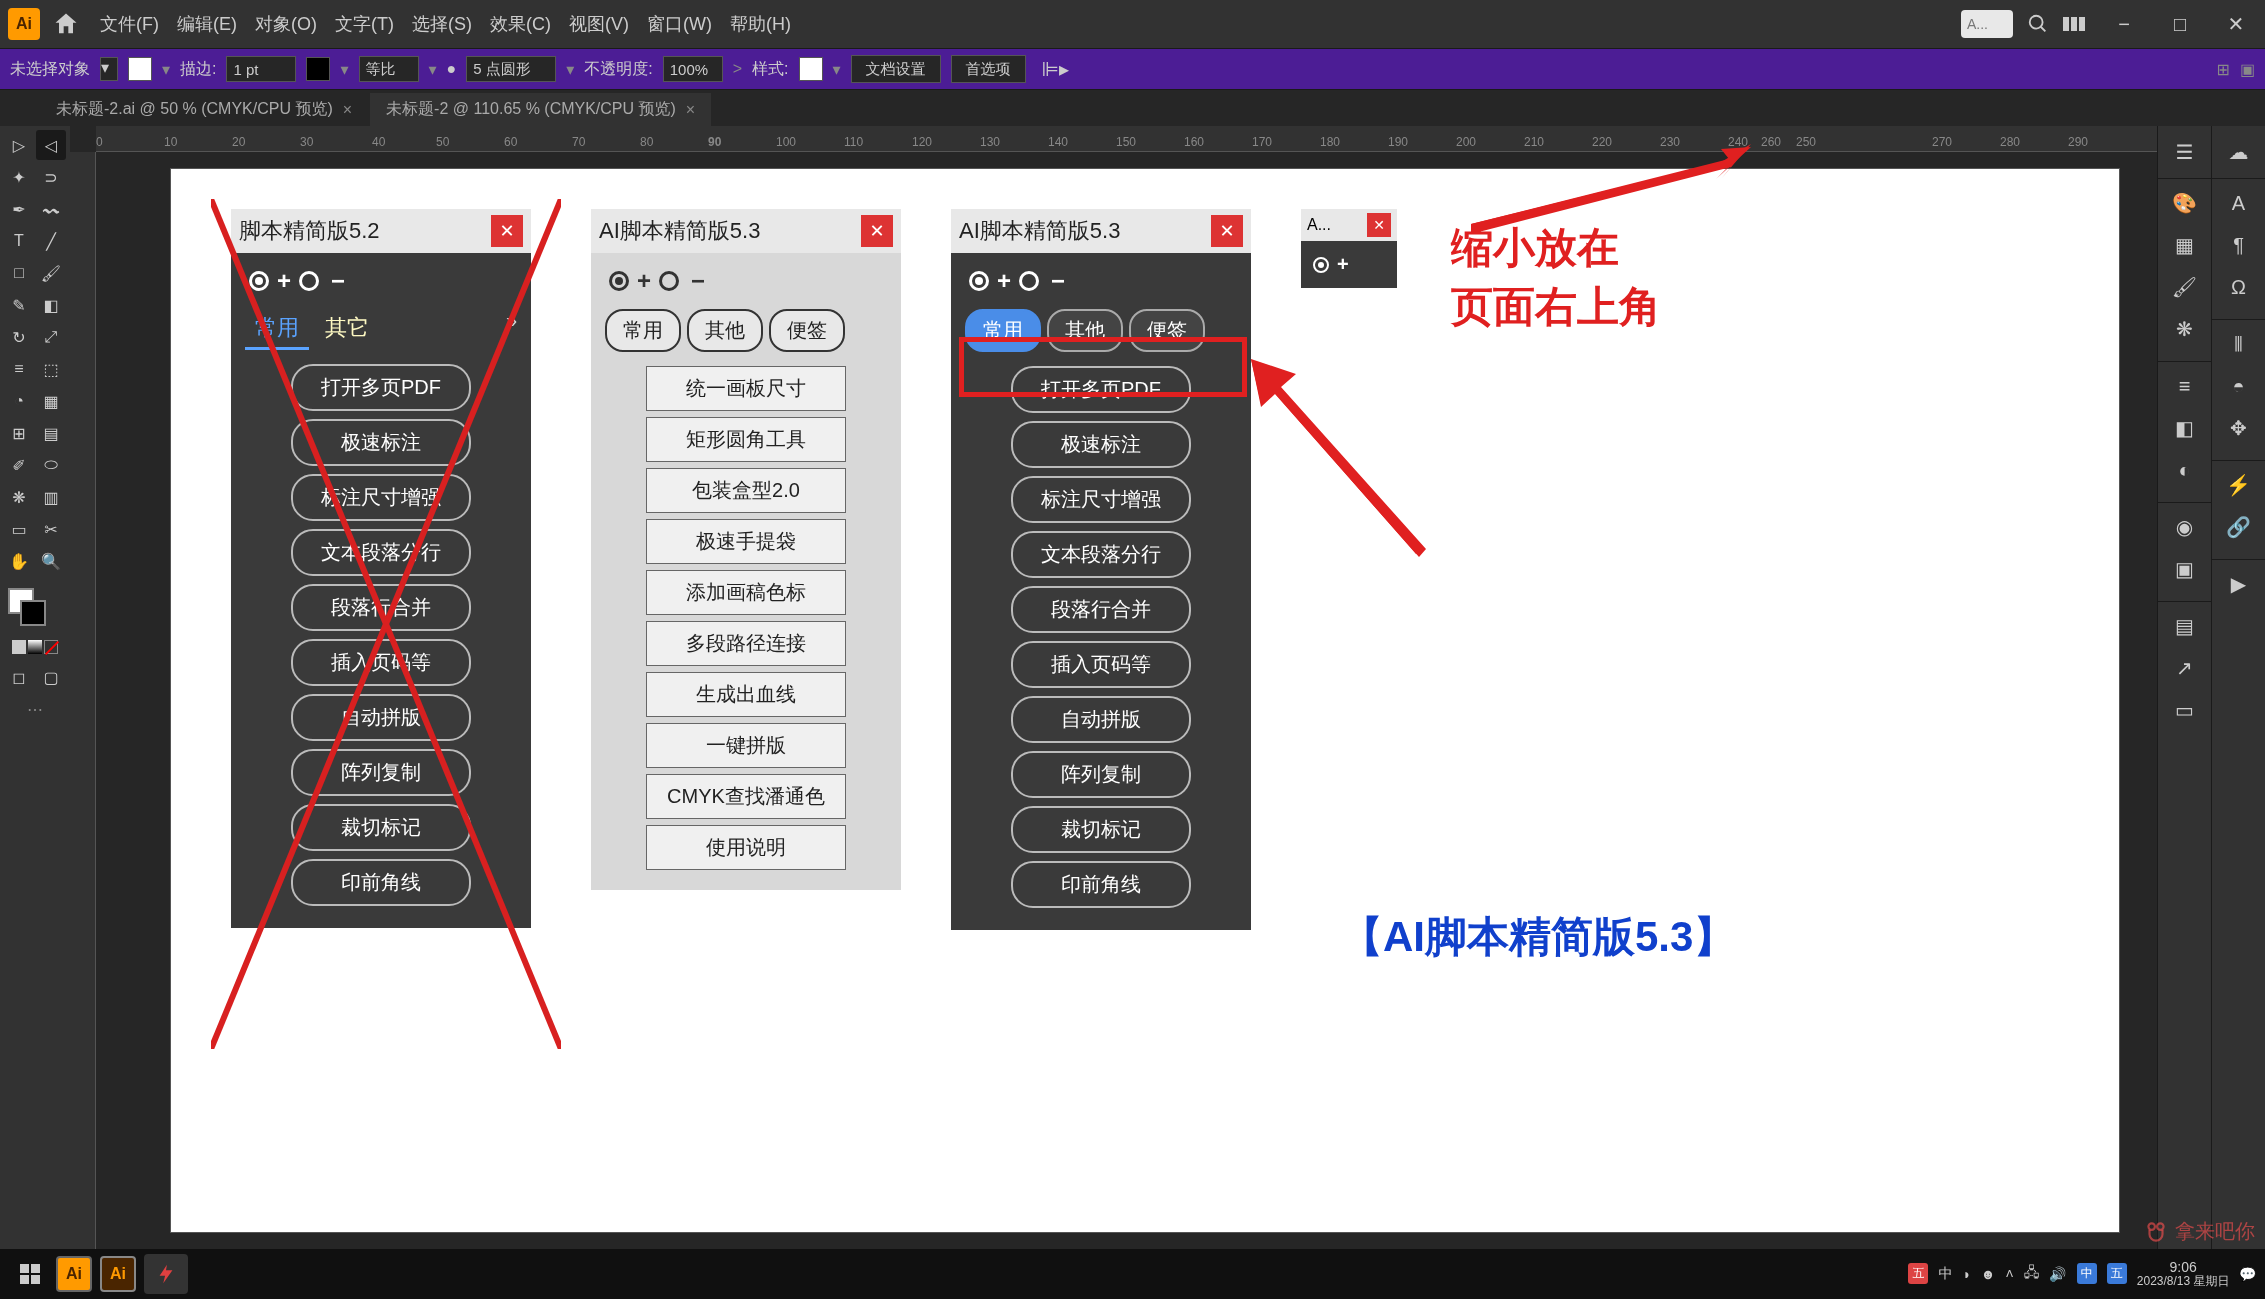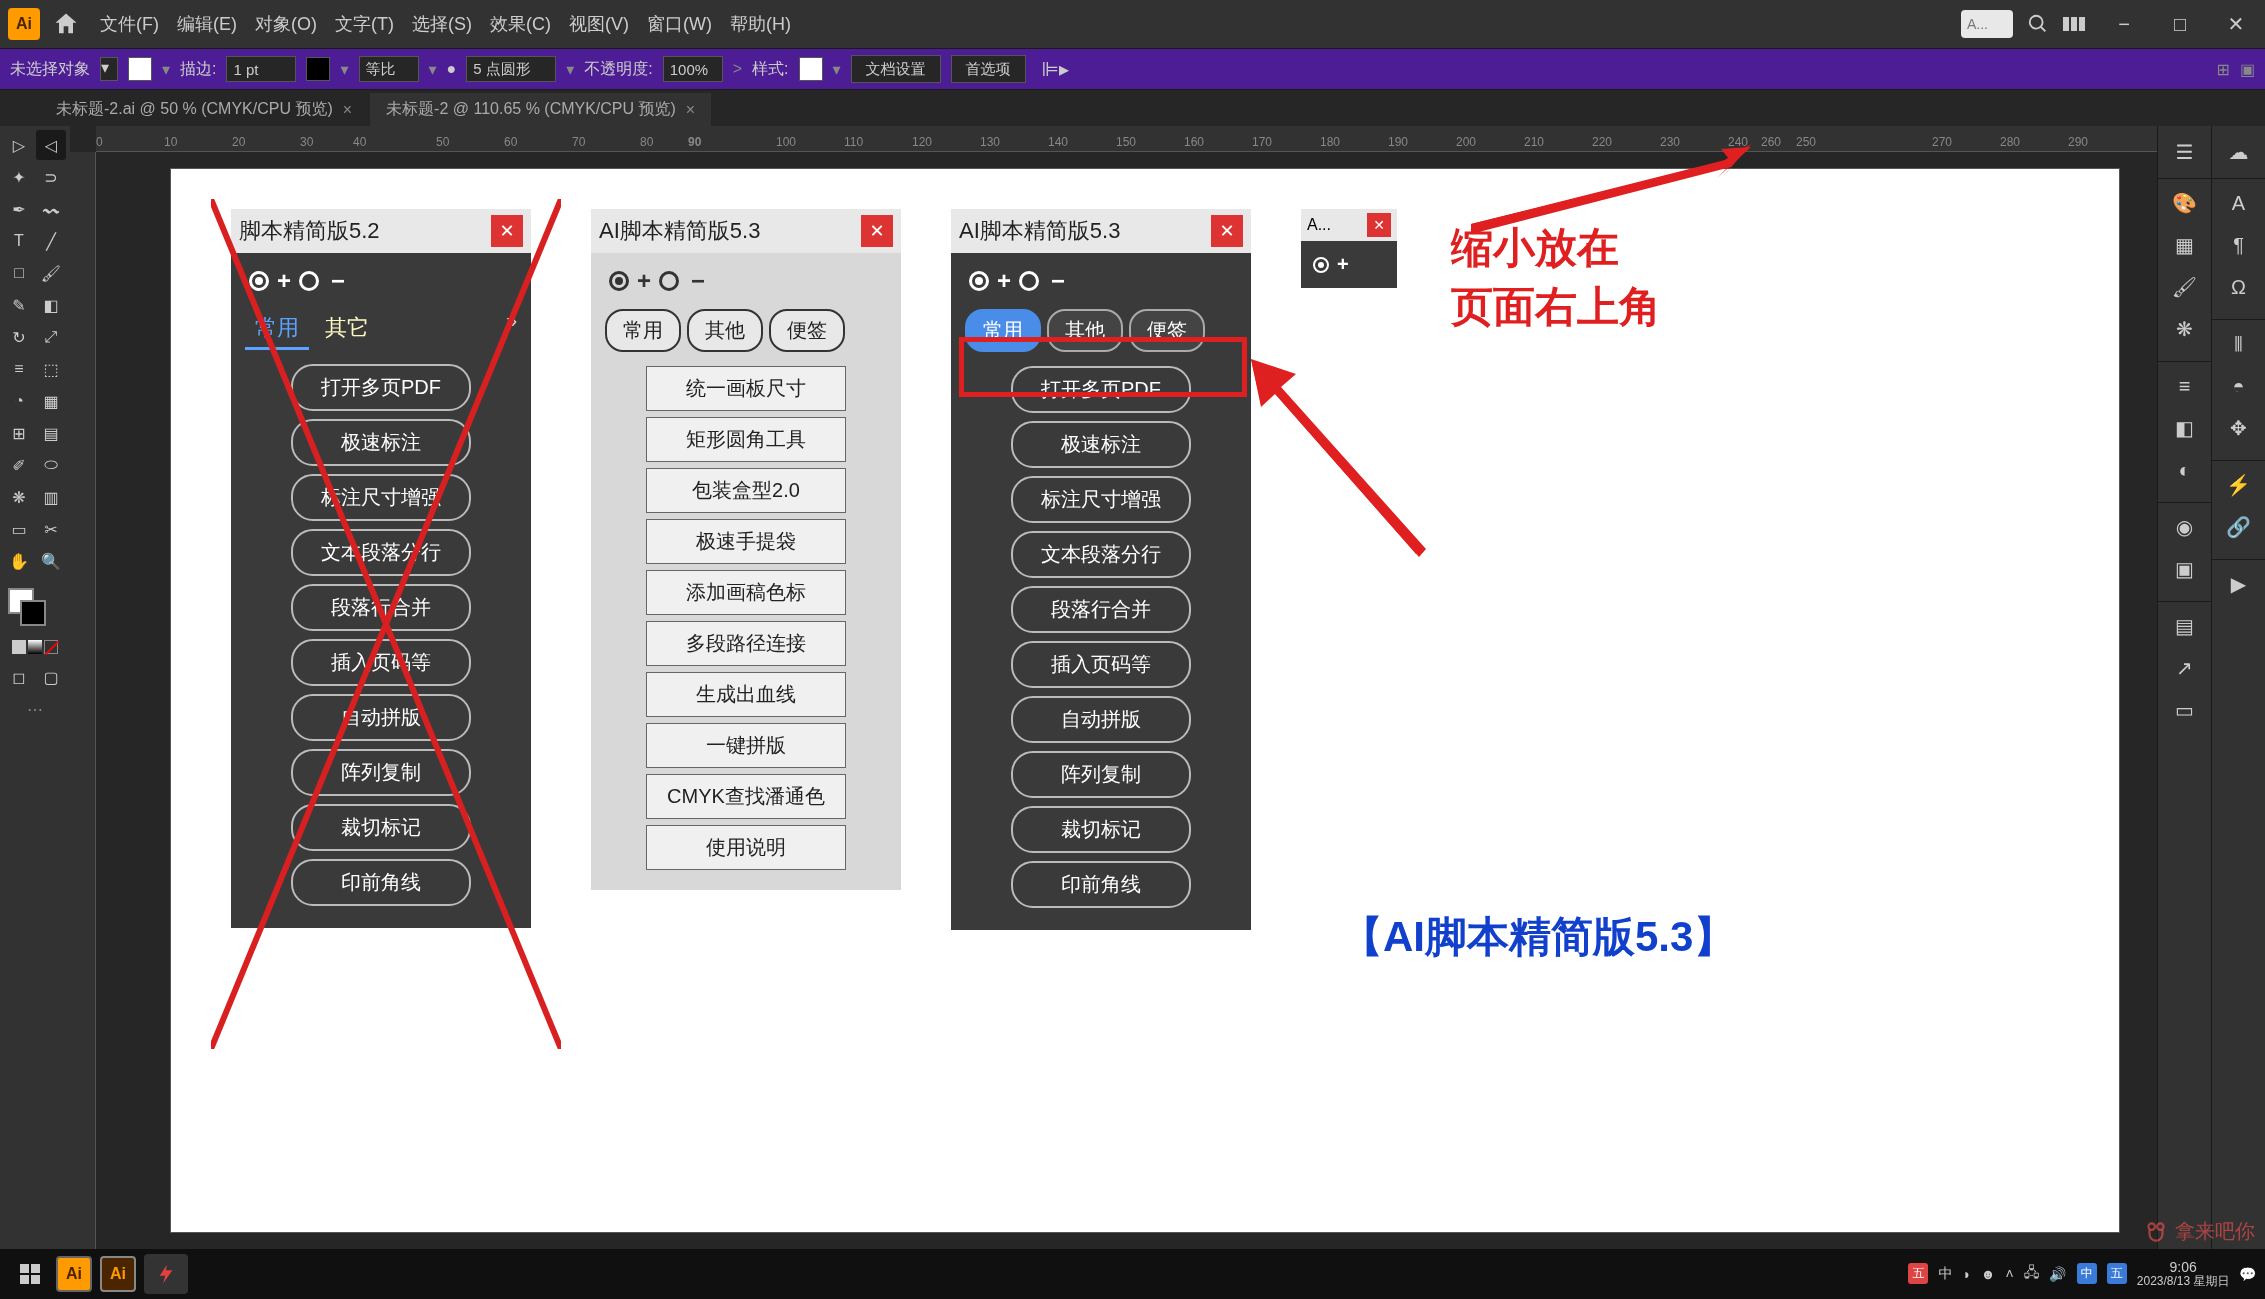--- a/index.html
+++ b/index.html
@@ -222,26 +222,26 @@
     </div>
     <div style="text-align:center;color:#888;margin-top:4px">⋯</div>
   </div>
 
   <div class="canvas-container">
     <div class="ruler-h">
         <span style="left: 0px;">0</span>
         <span style="left: 68px;">10</span>
         <span style="left: 136px;">20</span>
         <span style="left: 204px;">30</span>
-        <span style="left: 257px;">40</span>
+        <span style="left: 276px;">40</span>
         <span style="left: 340px;">50</span>
         <span style="left: 408px;">60</span>
         <span style="left: 476px;">70</span>
         <span style="left: 544px;">80</span>
-        <span style="left: 592px; font-weight: bold;">90</span>
+        <span style="left: 612px; font-weight: bold;">90</span>
         <span style="left: 680px;">100</span>
         <span style="left: 748px;">110</span>
         <span style="left: 816px; margin-top: 48px;">120</span>
         <span style="left: 884px;">130</span>
         <span style="left: 952px;">140</span>
         <span style="left: 1020px;">150</span>
         <span style="left: 1088px;">160</span>
         <span style="left: 1156px;">170</span>
         <span style="left: 1224px;">180</span>
         <span style="left: 1292px;">190</span>

